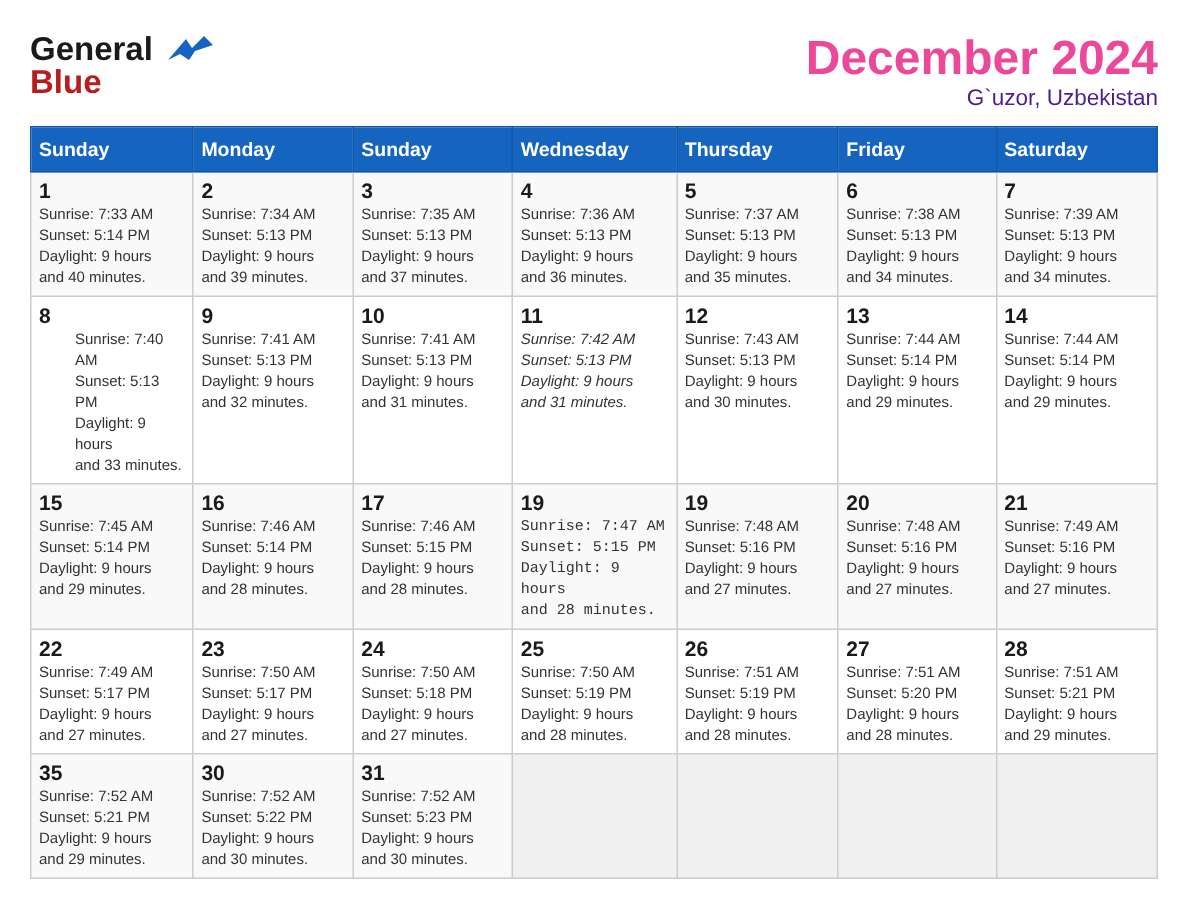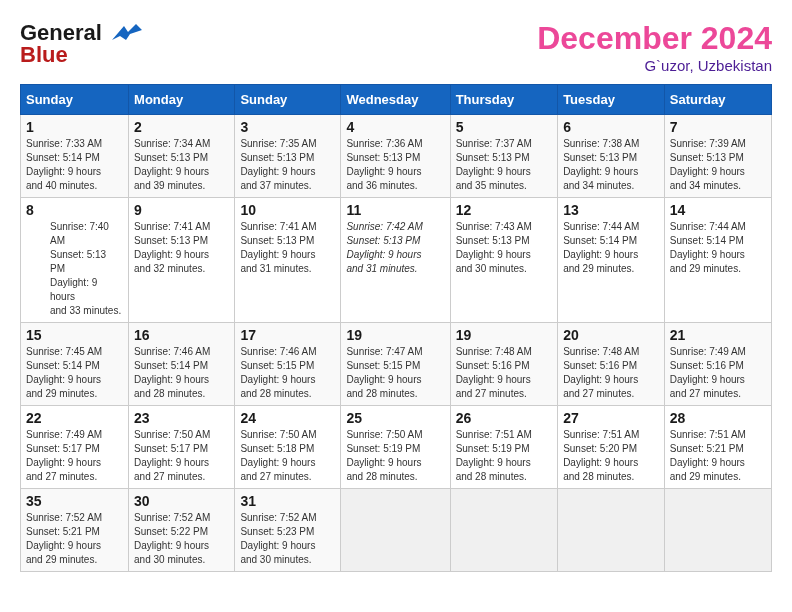--- a/index.html
+++ b/index.html
@@ -95,21 +95,21 @@
 </div>
 
 <table class="calendar">
   <thead>
     <tr>
     <th>Sunday</th>
         <th>Monday</th>
         <th>Sunday</th>
         <th>Wednesday</th>
         <th>Thursday</th>
-        <th>Tuesday</th>
+        <th>Friday</th>
         <th>Saturday</th>
       </tr>
   </thead>
   <tbody id="calendar-body">
   <tr>
         <td>
           <span class="day-number">1</span>
           <div class="day-info" style="white-space: pre-line;">Sunrise: 7:33 AM
 Sunset: 5:14 PM
 Daylight: 9 hours
@@ -226,21 +226,21 @@
         </td>
         <td>
           <span class="day-number">17</span>
           <div class="day-info" style="white-space: pre-line;">Sunrise: 7:46 AM
 Sunset: 5:15 PM
 Daylight: 9 hours
 and 28 minutes.</div>
         </td>
         <td>
           <span class="day-number">19</span>
-          <div class="day-info" style="white-space: pre-line;">Sunrise: 7:47 AM
+          <div class="day-info" style="white-space: pre-line; font-family: Liberation Mono, monospace;">Sunrise: 7:47 AM
 Sunset: 5:15 PM
 Daylight: 9 hours
 and 28 minutes.</div>
         </td>
         <td>
           <span class="day-number">19</span>
           <div class="day-info" style="white-space: pre-line;">Sunrise: 7:48 AM
 Sunset: 5:16 PM
 Daylight: 9 hours
 and 27 minutes.</div>

